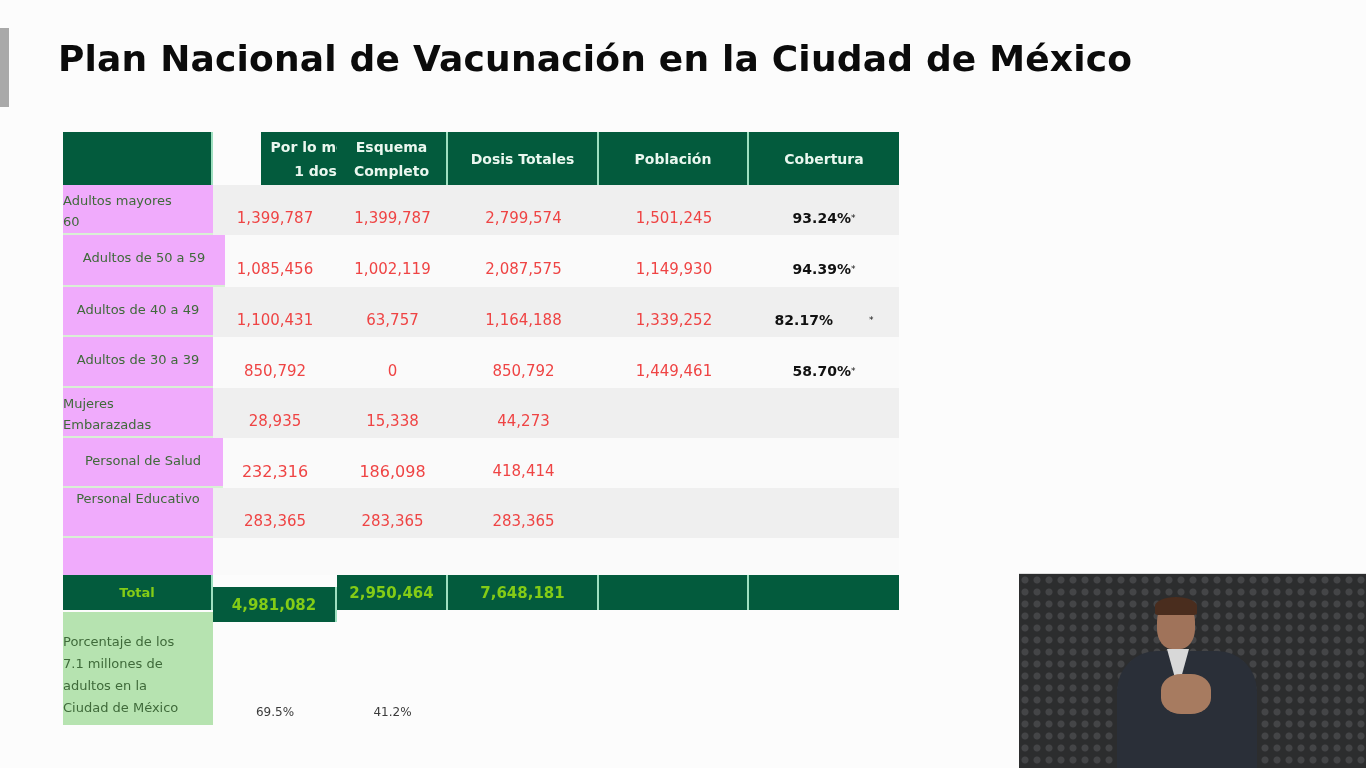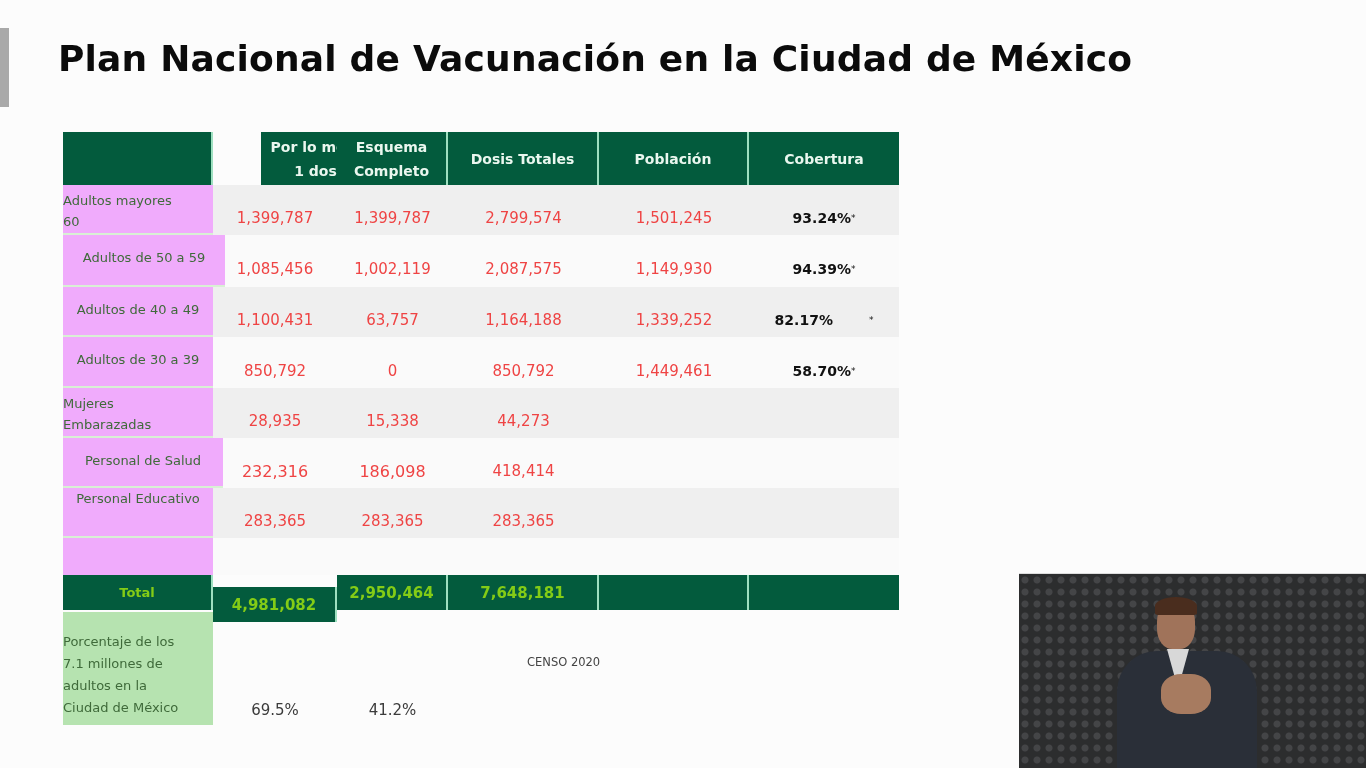--- a/index.html
+++ b/index.html
@@ -25,21 +25,21 @@
 
   .stripe { position: absolute; left: 150px; width: 686px; }
   .stripe.g { background: #efefef; }
   .stripe.w { background: #fafafa; }
 
   .tot .cell { background: #035b3d; color: #84cc16; font-weight: bold; font-size: 15px; border-right: 2px solid #9ee0c0; }
   .tot .cell.last { border-right: none; }
   .tot .cell.lbl { font-size: 13px; }
 
   .pct-label { background: #b6e3b0; color: #3f6a3a; font-size: 13px; line-height: 22px; align-items: flex-start; padding-top: 12px; }
-  .pct-val { font-size: 15px; color: #3b3b3b; align-items: flex-end; padding-bottom: 6px; }
+  .pct-val { font-size: 12px; color: #3b3b3b; align-items: flex-end; padding-bottom: 6px; }
 
   .footnote { position: absolute; left: 527px; top: 654px; font-size: 11.5px; line-height: 16px; color: #444; width: 320px; }
 
   .video { position: absolute; left: 1019px; top: 573px; width: 347px; height: 195px; background: #2c2d2e; overflow: hidden; border-top: 1px solid #ddd; }
   .video .foam { position: absolute; inset: 0;
     background-image: radial-gradient(circle at 50% 50%, #4a4b4d 0 3px, transparent 4px);
     background-size: 12px 12px; opacity: 0.8; }
   .video .person { position: absolute; left: 90px; top: 25px; width: 150px; height: 175px; }
   .video .head { position: absolute; left: 48px; top: 0; width: 38px; height: 50px; background: #a0735a; border-radius: 45% 45% 40% 40%; }
   .video .hair { position: absolute; left: 46px; top: -2px; width: 42px; height: 18px; background: #4a2d1e; border-radius: 50% 50% 10% 10%; }
@@ -172,21 +172,20 @@
       <span>7.1 millones de</span>
       <span>adultos en la</span>
       <span>Ciudad de México</span>
     </div>
     <div class="cell pct-val" style="left:150px;top:480px;width:124px;height:113px;">69.5%</div>
     <div class="cell pct-val" style="left:274px;top:480px;width:111px;height:113px;">41.2%</div>
   </div>
 </div>
 
 <div class="footnote">
-  <div>CENSO 2020</div>
 </div>
 
 <div class="video">
   <div class="foam"></div>
   <div class="person">
     <div class="body"></div>
     <div class="shirt"></div>
     <div class="head"></div>
     <div class="hair"></div>
     <div class="hands"></div>

